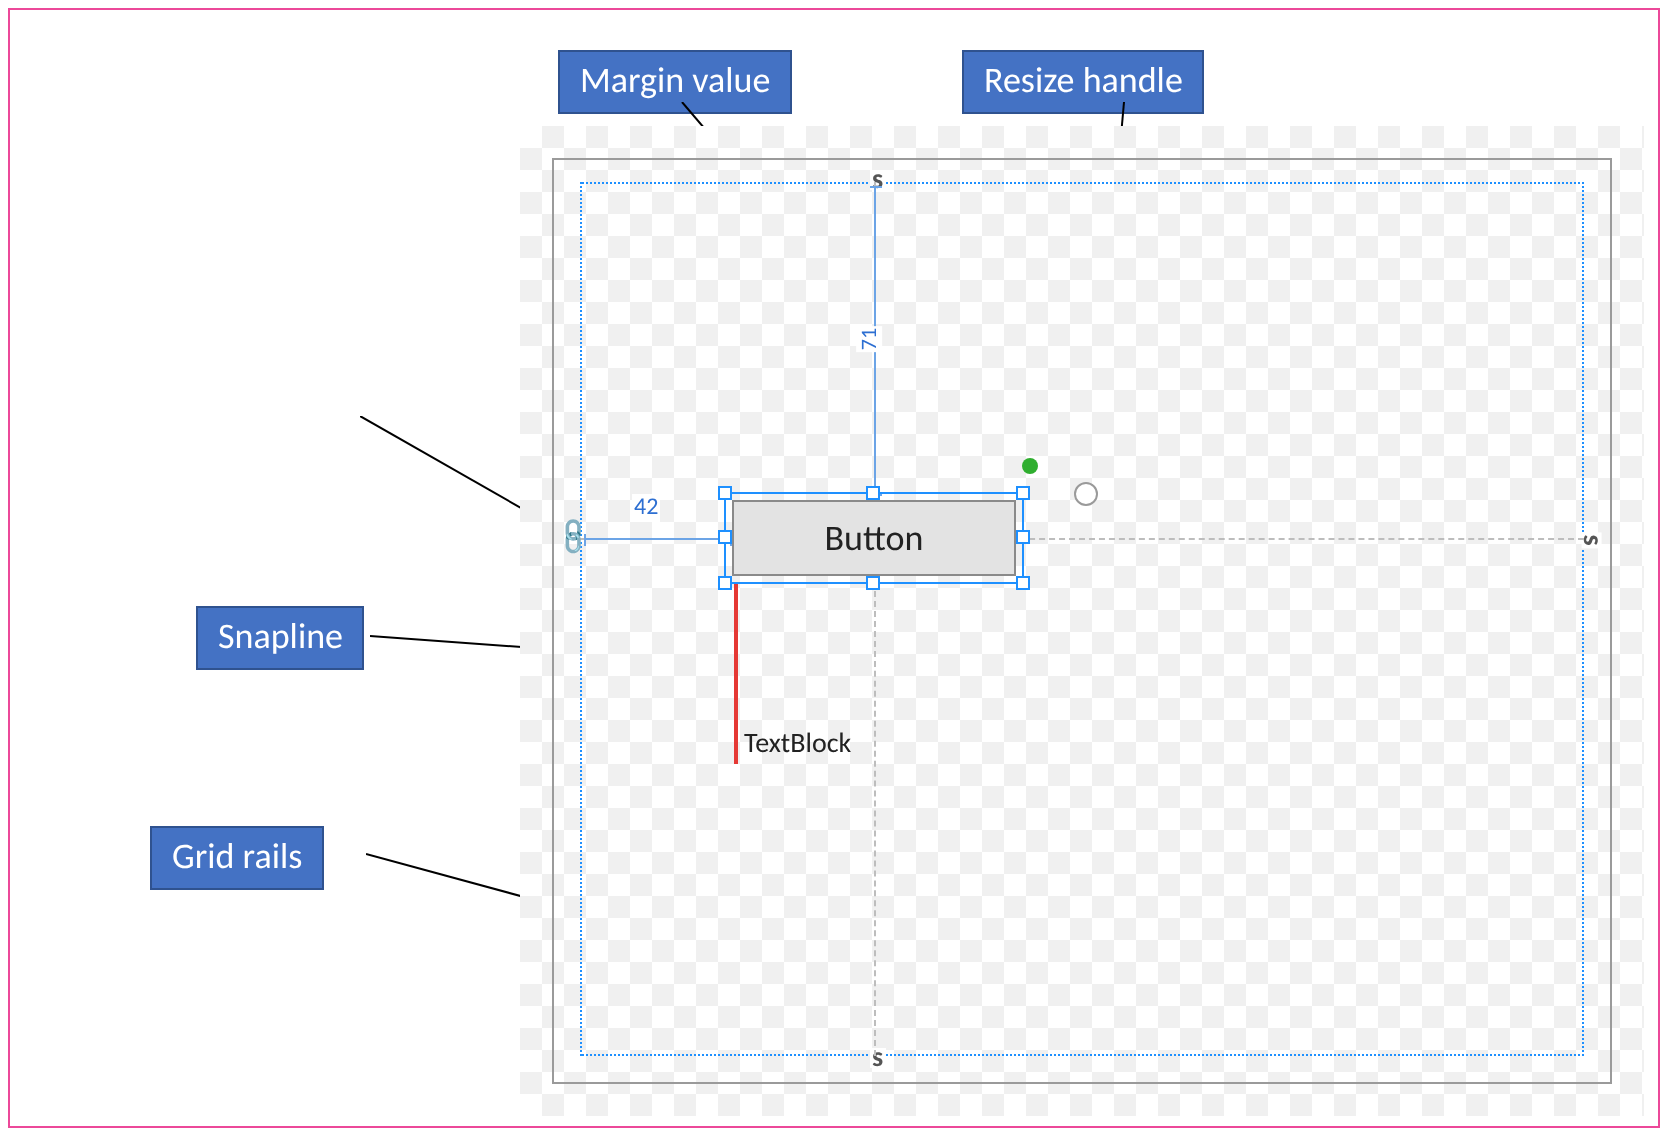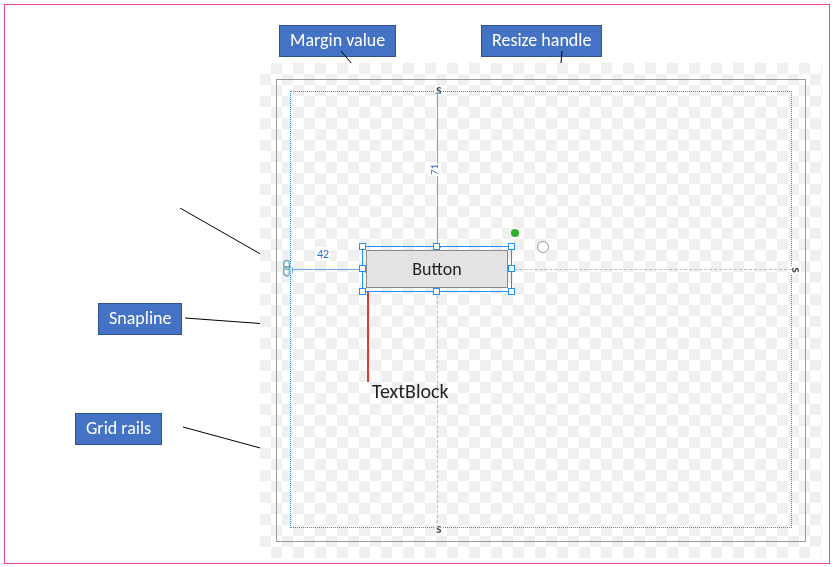--- a/index.html
+++ b/index.html
@@ -145,22 +145,22 @@
   
   .snapline {
     position: absolute;
     left: 107px; top: 229px;
     width: 0; height: 90px;
     border-left: 2px solid #e53935;
   }
 
   
   .textblock {
-    position:absolute; left: 112px; top: 316px;
-    font-size: 20px; color:#222;
+    position:absolute; left: 112px; top: 300px;
+    font-size: 14px; color:#222;
   }
 
   
   .rail-glyph {
     position:absolute; font-size:14px; font-weight:bold; color:#555;
     background:#fff; padding: 0 1px; line-height: 10px;
   }
   .rg-top    { left: 175px; top: 22px;}
   .rg-bottom { left: 175px; bottom: 24px;}
   .rg-right  { right: 22px; top: 202px; transform: rotate(90deg);}

